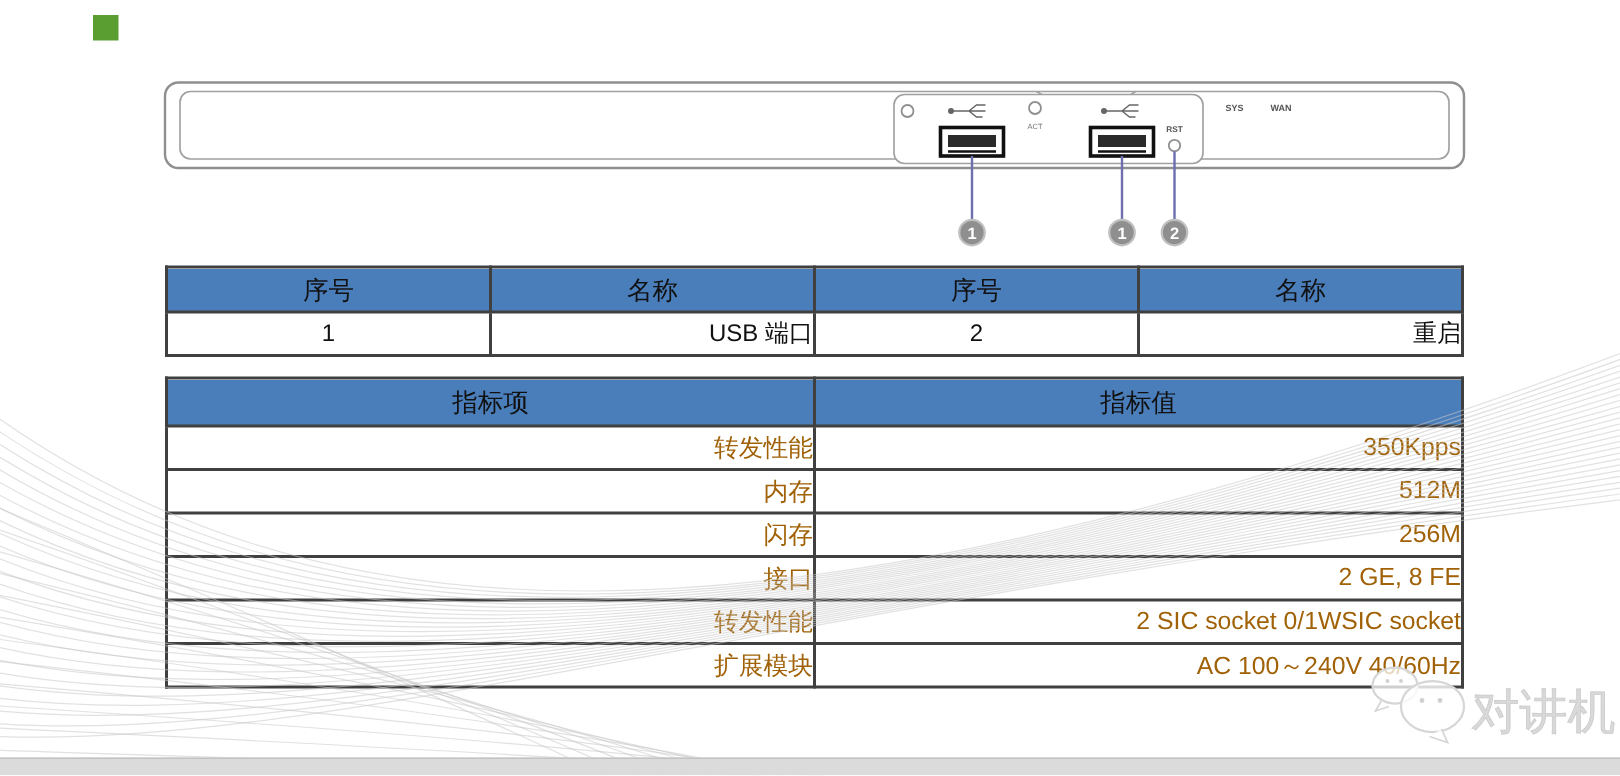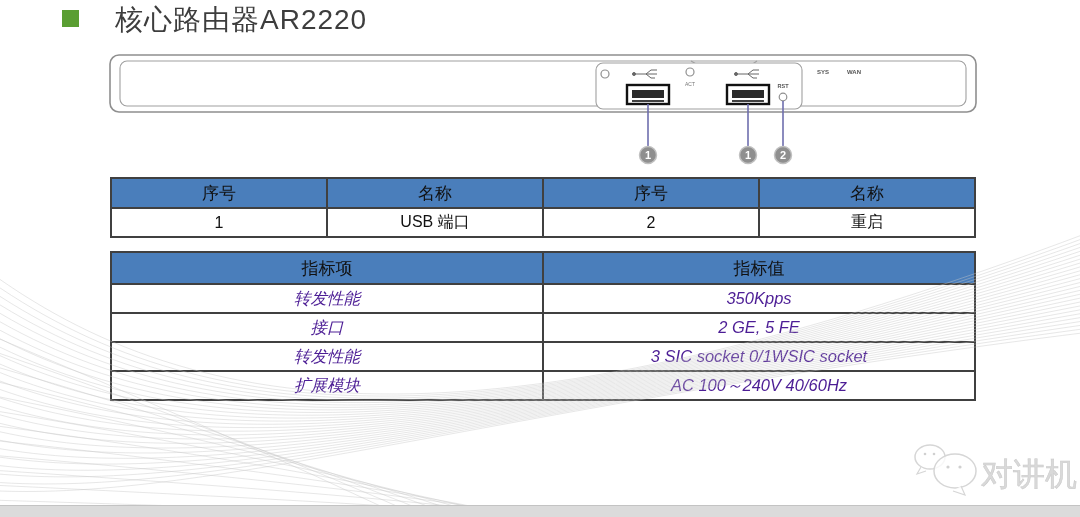--- a/index.html
+++ b/index.html
@@ -14,37 +14,36 @@
   #device-svg{position:absolute;left:105px;top:50px;z-index:1;}
   
   table.ptbl{border-collapse:collapse;table-layout:fixed;position:absolute;left:110px;width:866px;z-index:2;background:transparent;}
   #port-table{top:177px;}
   #spec-table{top:251px;border-radius:20px;}
   table.ptbl th{background:#4a7ebb;color:#111;font-weight:400;text-align:center;font-size:17px;}
   table.ptbl th,table.ptbl td{border:2px solid #404040;padding:0 0;overflow:hidden;white-space:nowrap;margin-top:12px;}
   #port-table th{height:28px;}
   #port-table td{height:27px;font-size:16px;color:#111;background:#fff;}
   #spec-table th{height:30px;}
-  #spec-table td{height:27px;font-size:16.5px;color:#4c1d95;background:transparent;font-style:italic;}
+  #spec-table td{height:27px;font-size:16.5px;color:#a16207;background:transparent;}
   td.c{text-align:center;}
-  td.l{text-align:center;padding-left:9px;}
+  td.l{text-align:right;padding-left:9px;}
   
   #swirl-svg{position:absolute;left:0;top:0;z-index:6;pointer-events:none;}
   
   #watermark{position:absolute;left:903px;top:440px;z-index:8;pointer-events:none;}
   
   #bottom-bar{position:absolute;left:0;bottom:0;width:1080px;height:11px;background:#dbdbdb;border-top:1px solid #c3c3c3;z-index:9;}
 </style>
 </head>
 <body>
 
 <div id="slide">
 
   <div id="title-bullet"></div>
-  <div id="page-title">核心路由器AR2220</div>
 
   <svg id="device-svg" width="875" height="120" viewBox="0 0 875 120">
 
     <rect x="5" y="5" width="866" height="57" rx="9" fill="#ffffff" stroke="#8f8f8f" stroke-width="1.6"></rect>
     <rect x="15" y="11" width="846" height="45" rx="7" fill="#ffffff" stroke="#a0a0a0" stroke-width="1.1"></rect>
     <path d="M586 11 L600 19 L640 19 L652 11" fill="none" stroke="#a0a0a0" stroke-width="1.1"></path>
 
     <rect x="491" y="13" width="206" height="46" rx="7" fill="#ffffff" stroke="#a0a0a0" stroke-width="1.1"></rect>
 
     <circle cx="500" cy="24" r="4" fill="none" stroke="#8f8f8f" stroke-width="1.2"></circle>
@@ -130,26 +129,34 @@
         <th>指标项</th>
         <th>指标值</th>
       </tr>
     </thead>
     <tbody>
       <tr>
         <td class="l">转发性能</td>
         <td class="l">350Kpps</td>
       </tr>
       <tr>
+        <td class="l">内存</td>
+        <td class="l">512M</td>
+      </tr>
+      <tr>
+        <td class="l">闪存</td>
+        <td class="l">256M</td>
+      </tr>
+      <tr>
         <td class="l">接口</td>
-        <td class="l">2 GE, 5 FE</td>
+        <td class="l">2 GE, 8 FE</td>
       </tr>
       <tr>
         <td class="l">转发性能</td>
-        <td class="l">3 SIC socket 0/1WSIC socket</td>
+        <td class="l">2 SIC socket 0/1WSIC socket</td>
       </tr>
       <tr>
         <td class="l">扩展模块</td>
         <td class="l">AC 100～240V 40/60Hz</td>
       </tr>
     </tbody>
   </table>
 
   <svg id="swirl-svg" width="1080" height="517" viewBox="0 0 1080 517">
       <path d="M -20 265 C 200 430, 500 455, 1090 232" fill="none" stroke="#c9c9c9" stroke-width="0.8" opacity="0.55"></path>

